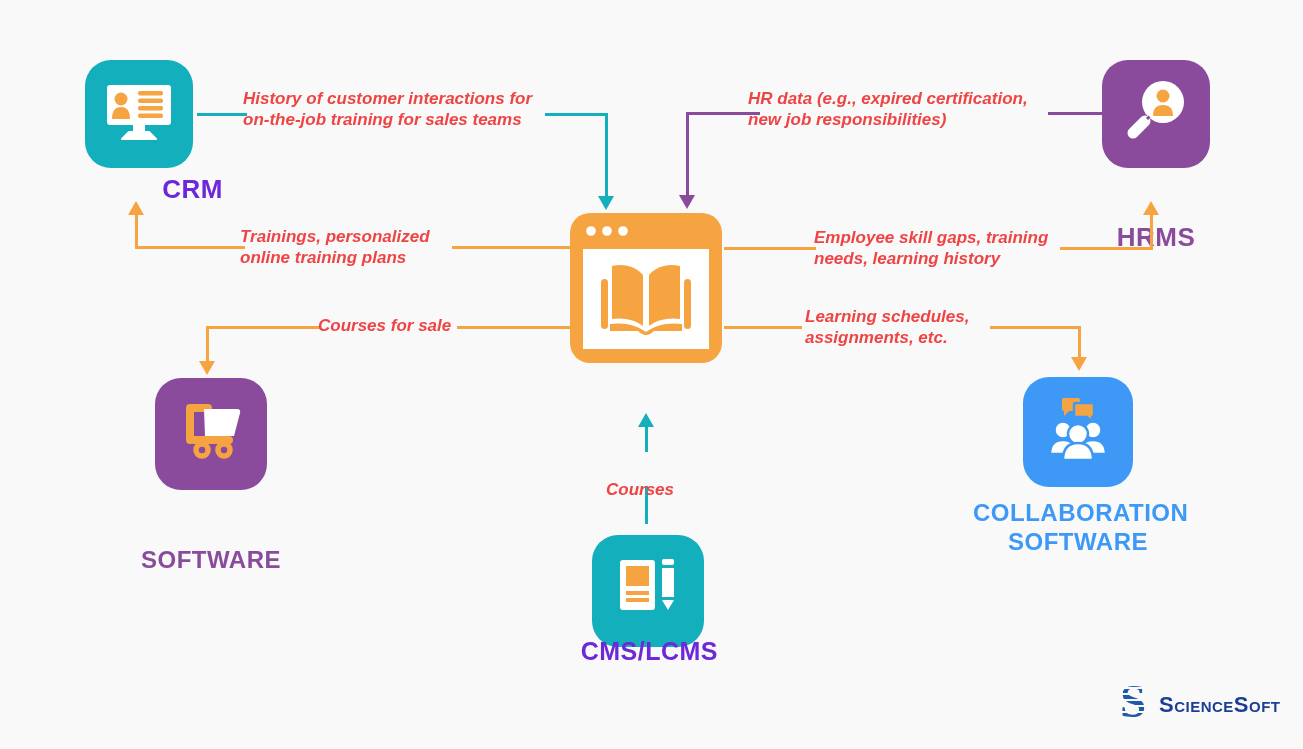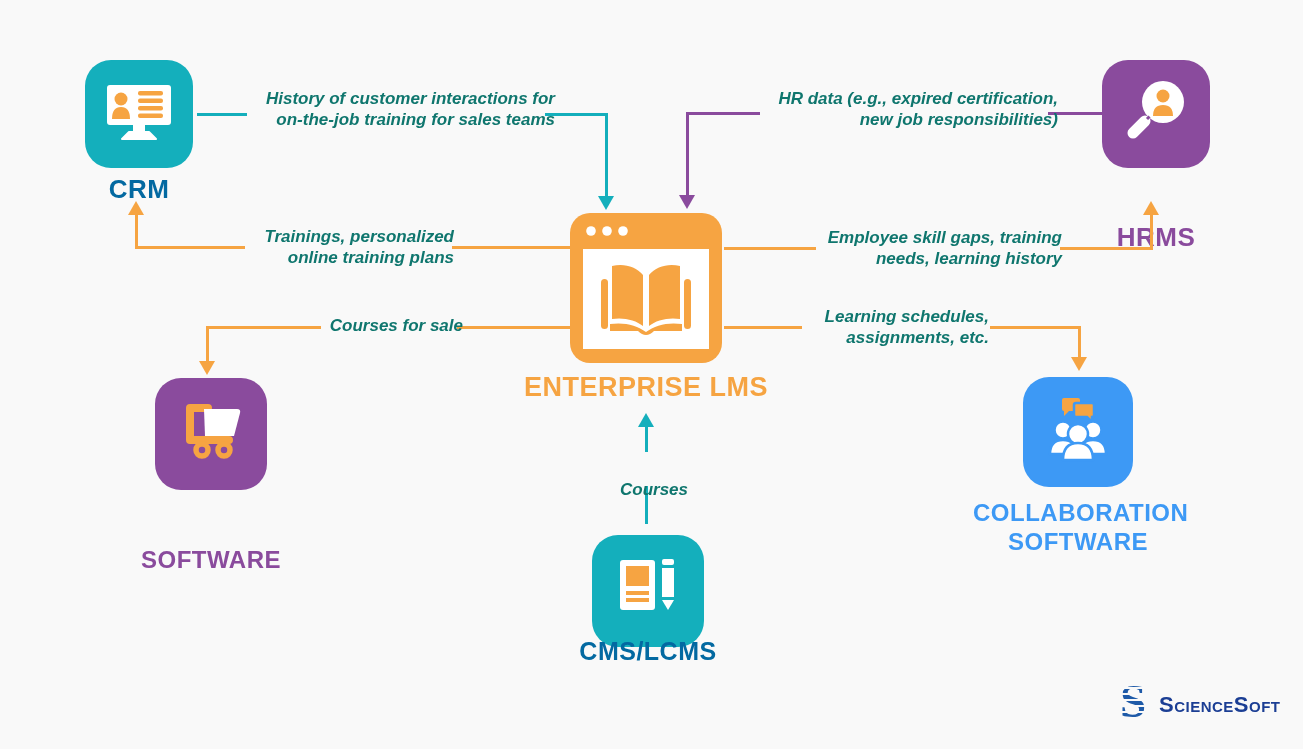--- a/index.html
+++ b/index.html
@@ -5,37 +5,37 @@
   html,body{margin:0;padding:0;}
   body{background:#e8e8e8;font-family:"Liberation Sans",sans-serif;}
   .canvas{position:relative;width:1303px;height:749px;background:#F9F9F9;overflow:hidden;margin:0 auto;}
 
   
   .tile{position:absolute;border-radius:26px;display:flex;align-items:center;justify-content:center;}
   .bg-teal{background:#14AFBC;} .bg-purple{background:#8A4B9D;} .bg-blue{background:#3D99F5;}
 
   
   .node-label{position:absolute;text-align:center;font-weight:bold;letter-spacing:.5px;line-height:1.22;}
-  .c-teal{color:#0369a1;} .c-purple{color:#8A4B9D;margin-top:48px;} .c-blue{color:#3D99F5;} .c-orange{color:#F6A442;}
+  .c-teal{color:#6d28d9;text-align:right;} .c-purple{color:#8A4B9D;margin-top:48px;} .c-blue{color:#3D99F5;} .c-orange{color:#F6A442;}
 
   
   .hline,.vline{position:absolute;}
   .hline{height:3px;} .vline{width:3px;}
   .l-teal{background:#14AFBC;} .l-purple{background:#8A4B9D;} .l-orange{background:#F6A442;}
 
   
   .ar{position:absolute;width:0;height:0;}
   .ar-down{border-left:8.5px solid transparent;border-right:8.5px solid transparent;border-top:14px solid #000;}
   .ar-up{border-left:8.5px solid transparent;border-right:8.5px solid transparent;border-bottom:14px solid #000;}
   .ar-down.a-teal{border-top-color:#14AFBC;} .ar-up.a-teal{border-bottom-color:#14AFBC;}
   .ar-down.a-purple{border-top-color:#8A4B9D;}
   .ar-down.a-orange{border-top-color:#F6A442;} .ar-up.a-orange{border-bottom-color:#F6A442;}
 
   
-  .flow-text{position:absolute;font-style:italic;font-weight:bold;font-size:17px;line-height:1.22;color:#0f766e;text-align:right;}
+  .flow-text{position:absolute;font-style:italic;font-weight:bold;font-size:17px;line-height:1.22;color:#ef4444;text-align:left;}
 
   
   .logo{position:absolute;left:1116px;top:683px;display:flex;align-items:center;gap:9px;}
   .logo-text{font-size:22px;font-weight:bold;font-variant:small-caps;letter-spacing:.5px;color:#1B3E94;}
 </style>
 </head>
 <body>
 
 <div class="canvas">
 
@@ -80,21 +80,20 @@
         <g fill="#F6A442">
           <rect x="31" y="66" width="7" height="50" rx="3.5"></rect>
           <rect x="114" y="66" width="7" height="50" rx="3.5"></rect>
           <path d="M73,62 C66,53 53,50 42,53 L42,106 C53,104 66,107 73,113 Z"></path>
           <path d="M79,62 C86,53 99,50 110,53 L110,106 C99,104 86,107 79,113 Z"></path>
           <path d="M40,111 C54,109 67,112 76,119 C85,112 98,109 112,111 L112,118 L84,118 Q76,126 68,118 L40,118 Z"></path>
         </g>
       </svg>
     </span>
   </div>
-  <div class="node-label c-orange" style="left:495px;top:371px;width:302px;font-size:27px;">ENTERPRISE LMS</div>
 
   <div class="tile bg-purple" style="left:155px;top:378px;width:112px;height:112px;">
     <span>
       <svg width="80" height="80" viewBox="0 0 80 80">
         <path d="M37,16 H19 V48 H58" fill="none" stroke="#F6A442" stroke-width="8" stroke-linecap="round" stroke-linejoin="round"></path>
         <path d="M33,17 H66 Q70,17 69,21 L63,44 H34 Z" fill="#fff"></path>
         <circle cx="31" cy="58" r="6" fill="#8A4B9D" stroke="#F6A442" stroke-width="5.5"></circle>
         <circle cx="53" cy="58" r="6" fill="#8A4B9D" stroke="#F6A442" stroke-width="5.5"></circle>
       </svg>
     </span>

